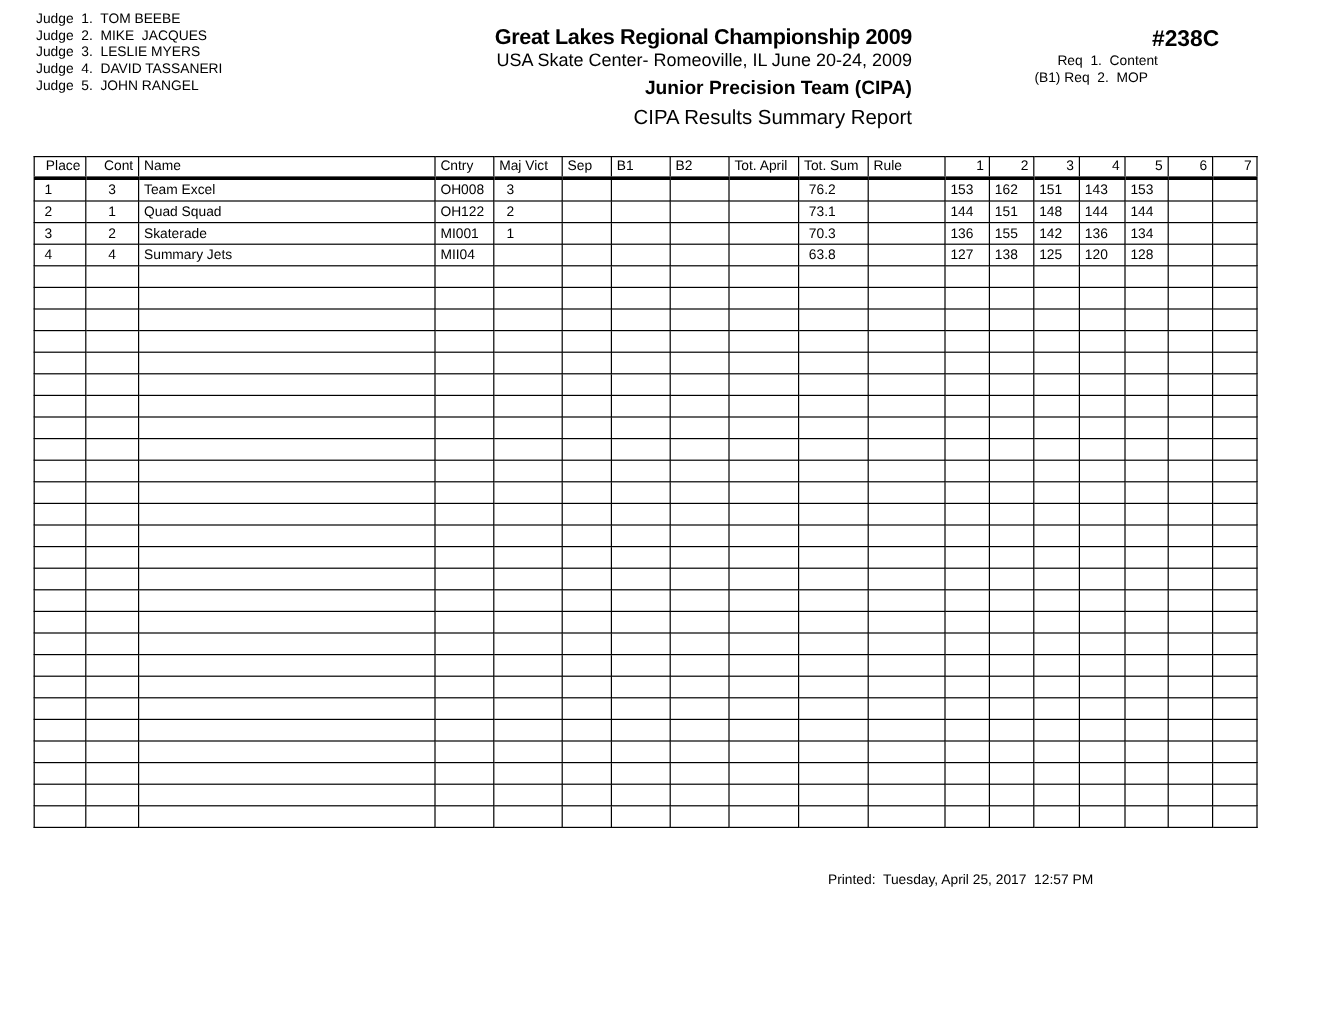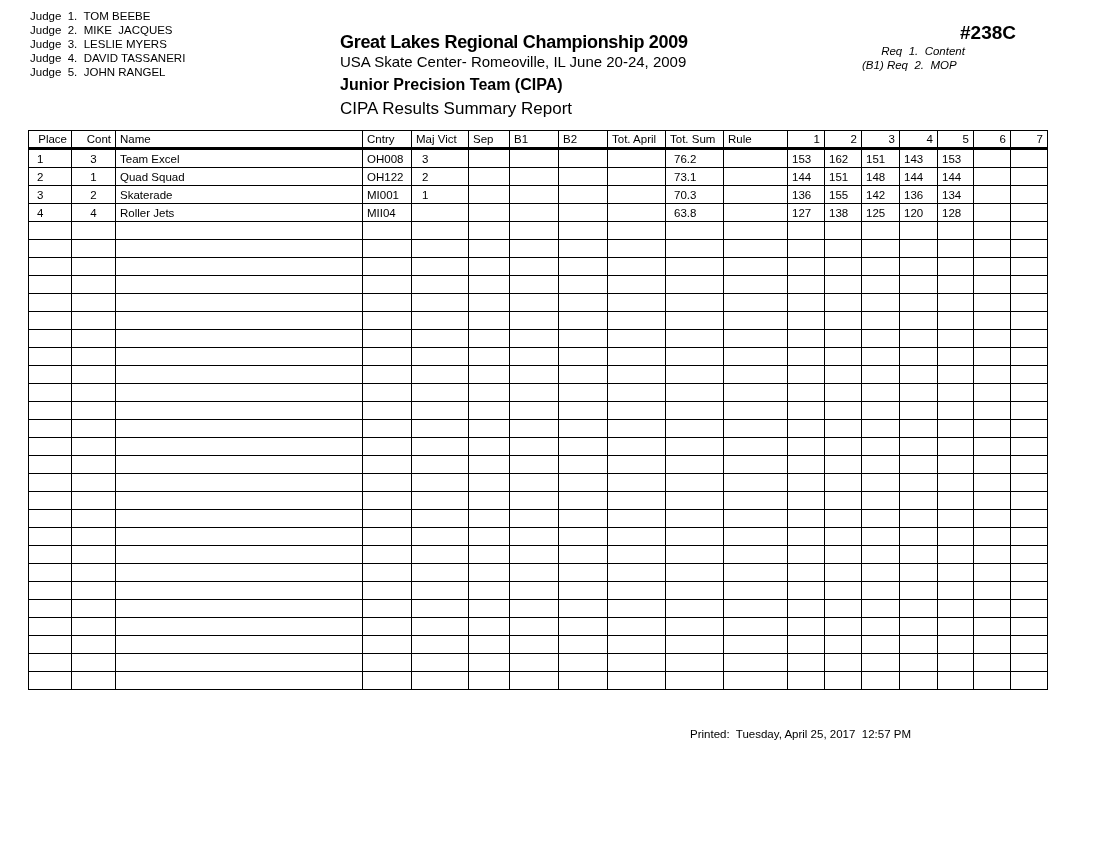--- a/index.html
+++ b/index.html
@@ -1,26 +1,26 @@
 <!DOCTYPE html>
 <html><head>
 <meta charset="utf-8">
 <style>
   html, body { margin: 0; padding: 0; background: #ffffff; }
   body { width: 1100px; height: 850px; position: relative; overflow: hidden; font-family: "Liberation Sans", sans-serif; color: #000; }
   .judges { position: absolute; left: 30px; top: 9px; font-size: 11.5px; line-height: 14px; }
   .judges .j { white-space: pre; }
-  .titles { position: absolute; left: 340px; top: 31px; width: 420px; text-align: left; }
+  .titles { position: absolute; left: 340px; top: 20px; width: 420px; text-align: right; }
   .t1 { font-size: 18px; font-weight: bold; line-height: 22px; letter-spacing: -0.3px; }
   .t2 { font-size: 15px; line-height: 18px; }
   .t3 { font-size: 16px; font-weight: bold; line-height: 26px; margin-top: 1px; }
   .t4 { font-size: 17px; line-height: 22px; }
   .event-code { position: absolute; left: 960px; top: 22px; font-size: 19px; font-weight: bold; }
   .reqs { position: absolute; left: 862px; top: 44px; font-size: 11.5px; line-height: 14px; }
-  .reqs .r { white-space: pre; font-style: italic; }
+  .reqs .r { white-space: pre; }
   table.results { position: absolute; left: 28px; top: 130px; border-collapse: collapse; table-layout: fixed; font-size: 11.5px; }
   table.results th, table.results td { border: 1.5px solid #000; height: 17px; padding: 0 4px; white-space: nowrap; overflow: hidden; font-weight: normal; }
   table.results thead th { border-bottom: 3px solid #000; text-align: left; height: 16px; }
   table.results .c { text-align: right; }
   table.results .num { }
   .printed { position: absolute; left: 690px; top: 728px; font-size: 11.5px; white-space: pre; }
 </style>
 </head>
 <body>
 
@@ -146,21 +146,21 @@
         <td class="num">155</td>
         <td class="num">142</td>
         <td class="num">136</td>
         <td class="num">134</td>
         <td class="num"></td>
         <td class="num"></td>
       </tr>
       <tr>
         <td style="padding-left:8px;text-align:left">4</td>
         <td style="text-align:center">4</td>
-        <td>Roller Jets</td>
+        <td>Summary Jets</td>
         <td>MII04</td>
         <td style="padding-left:10px"></td>
         <td></td>
         <td></td>
         <td></td>
         <td></td>
         <td style="padding-left:8px">63.8</td>
         <td></td>
         <td class="num">127</td>
         <td class="num">138</td>

